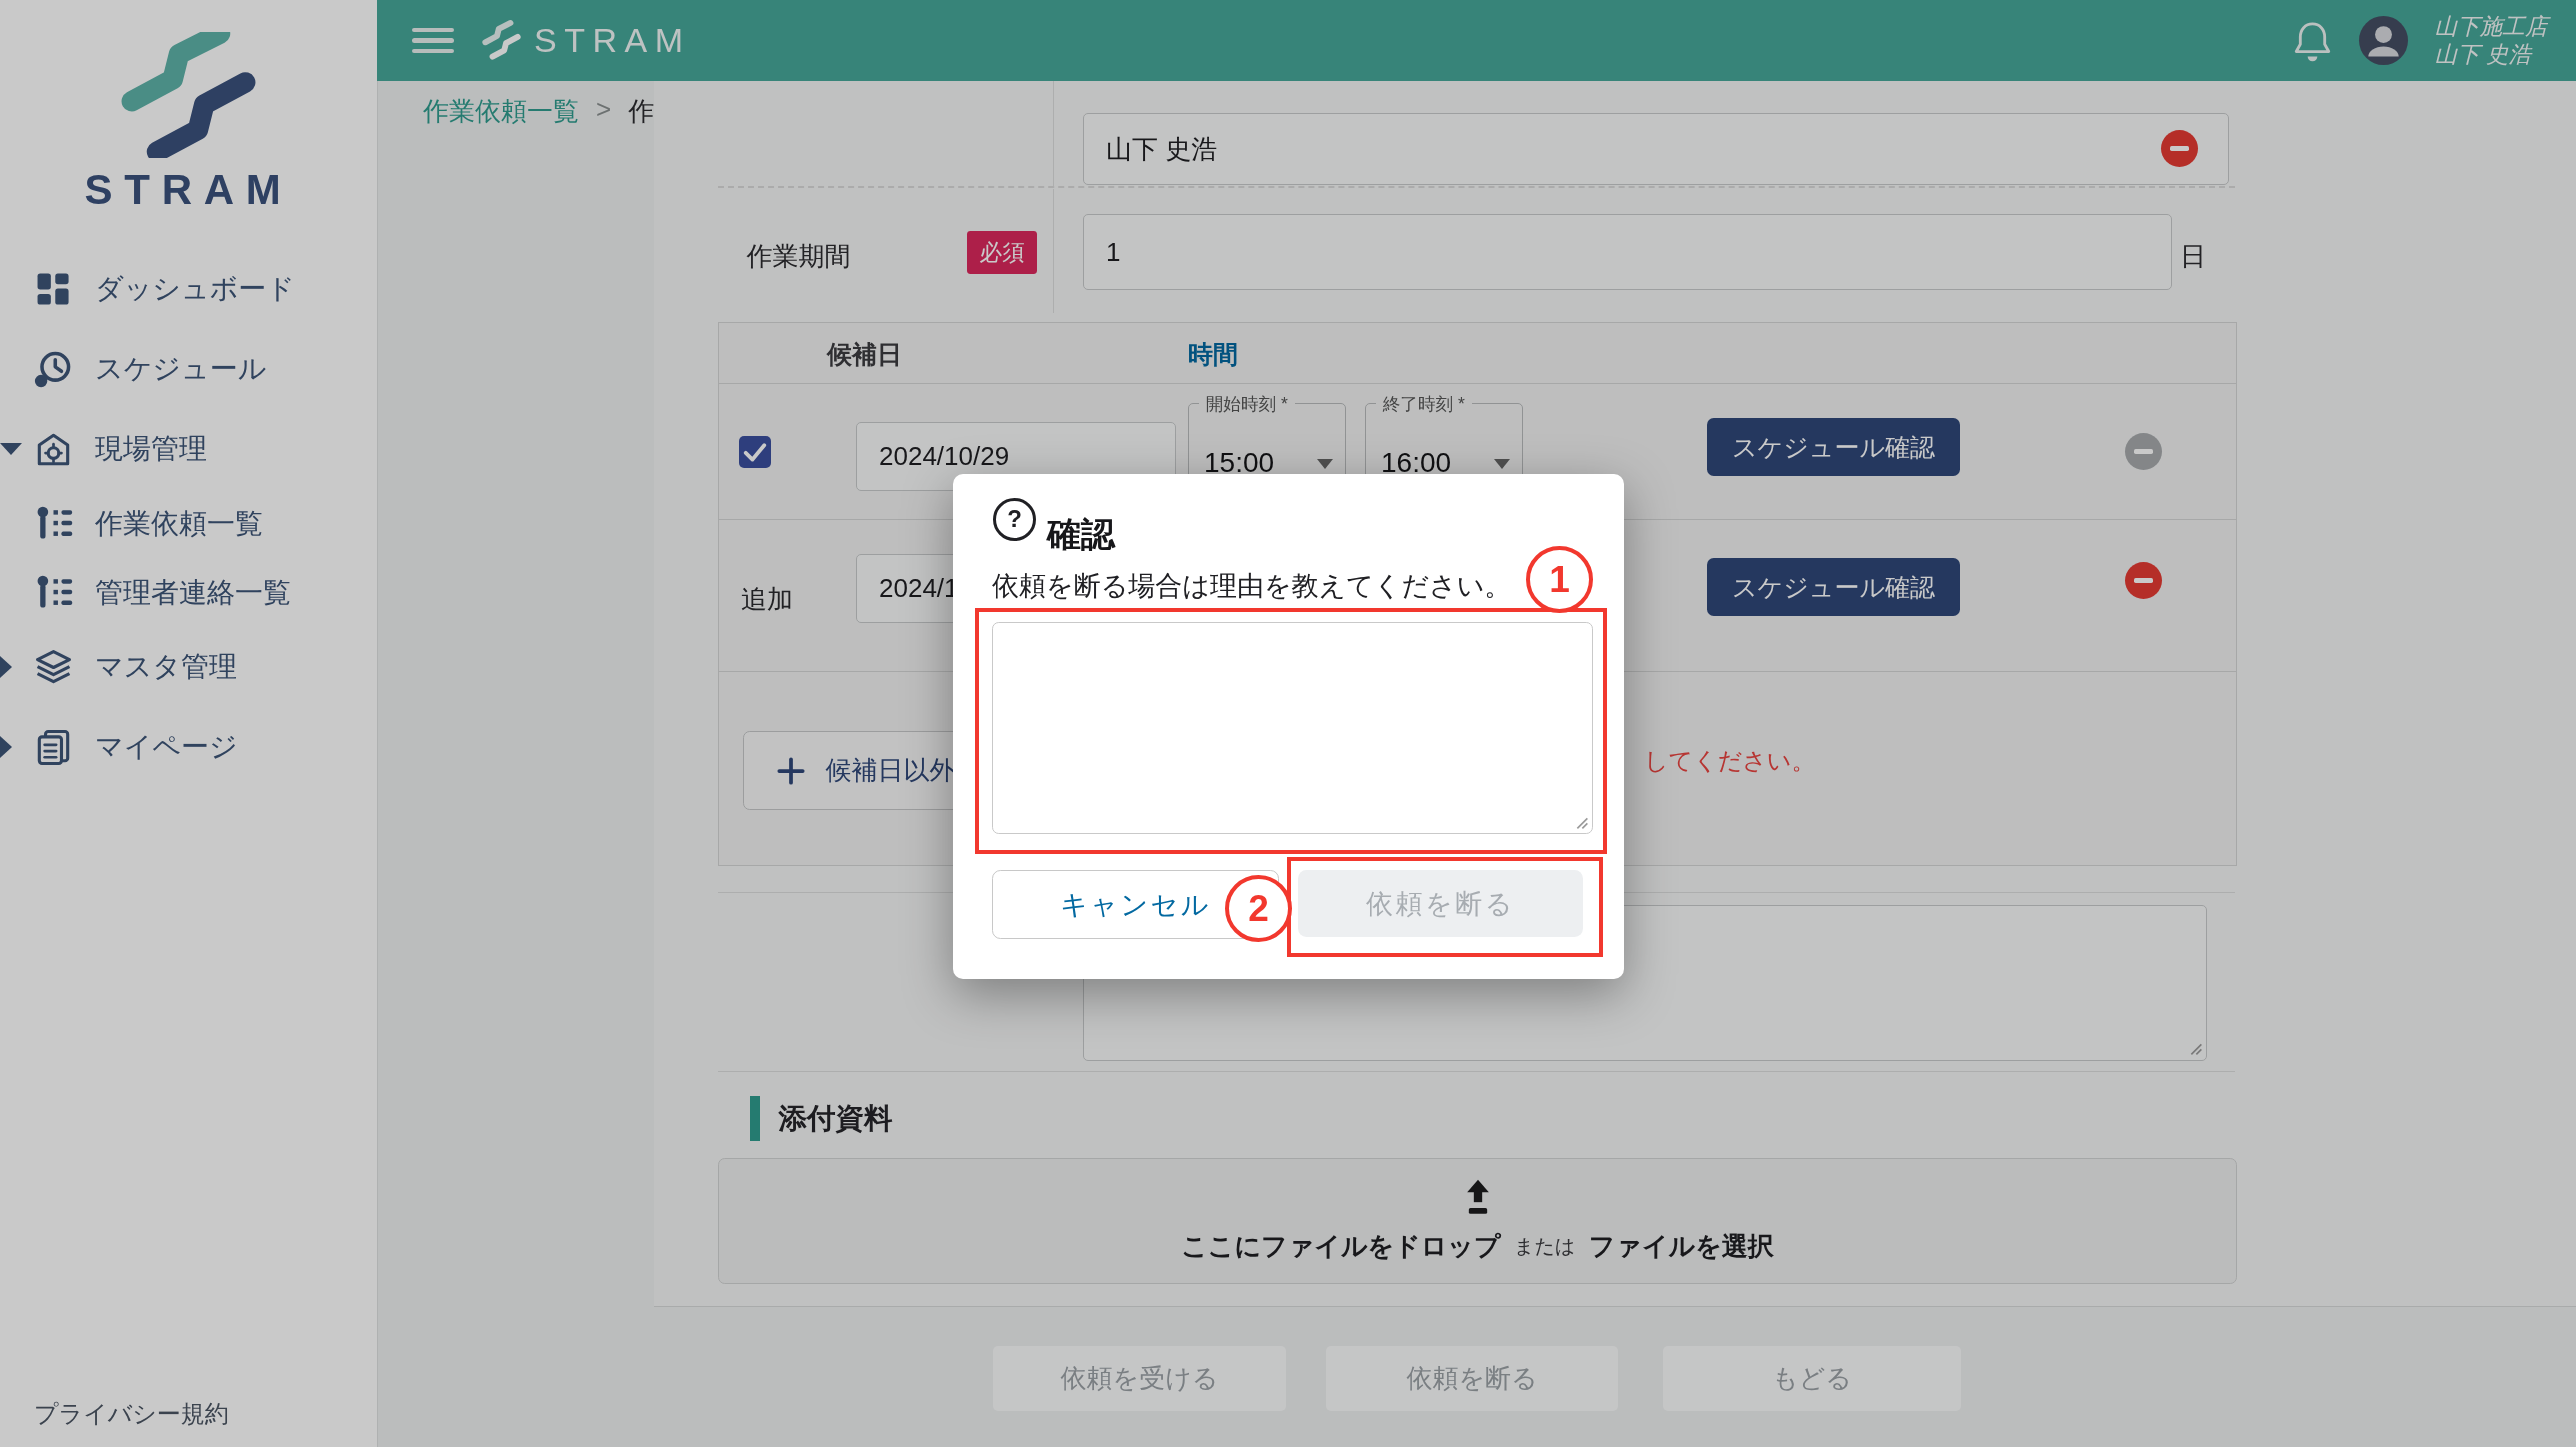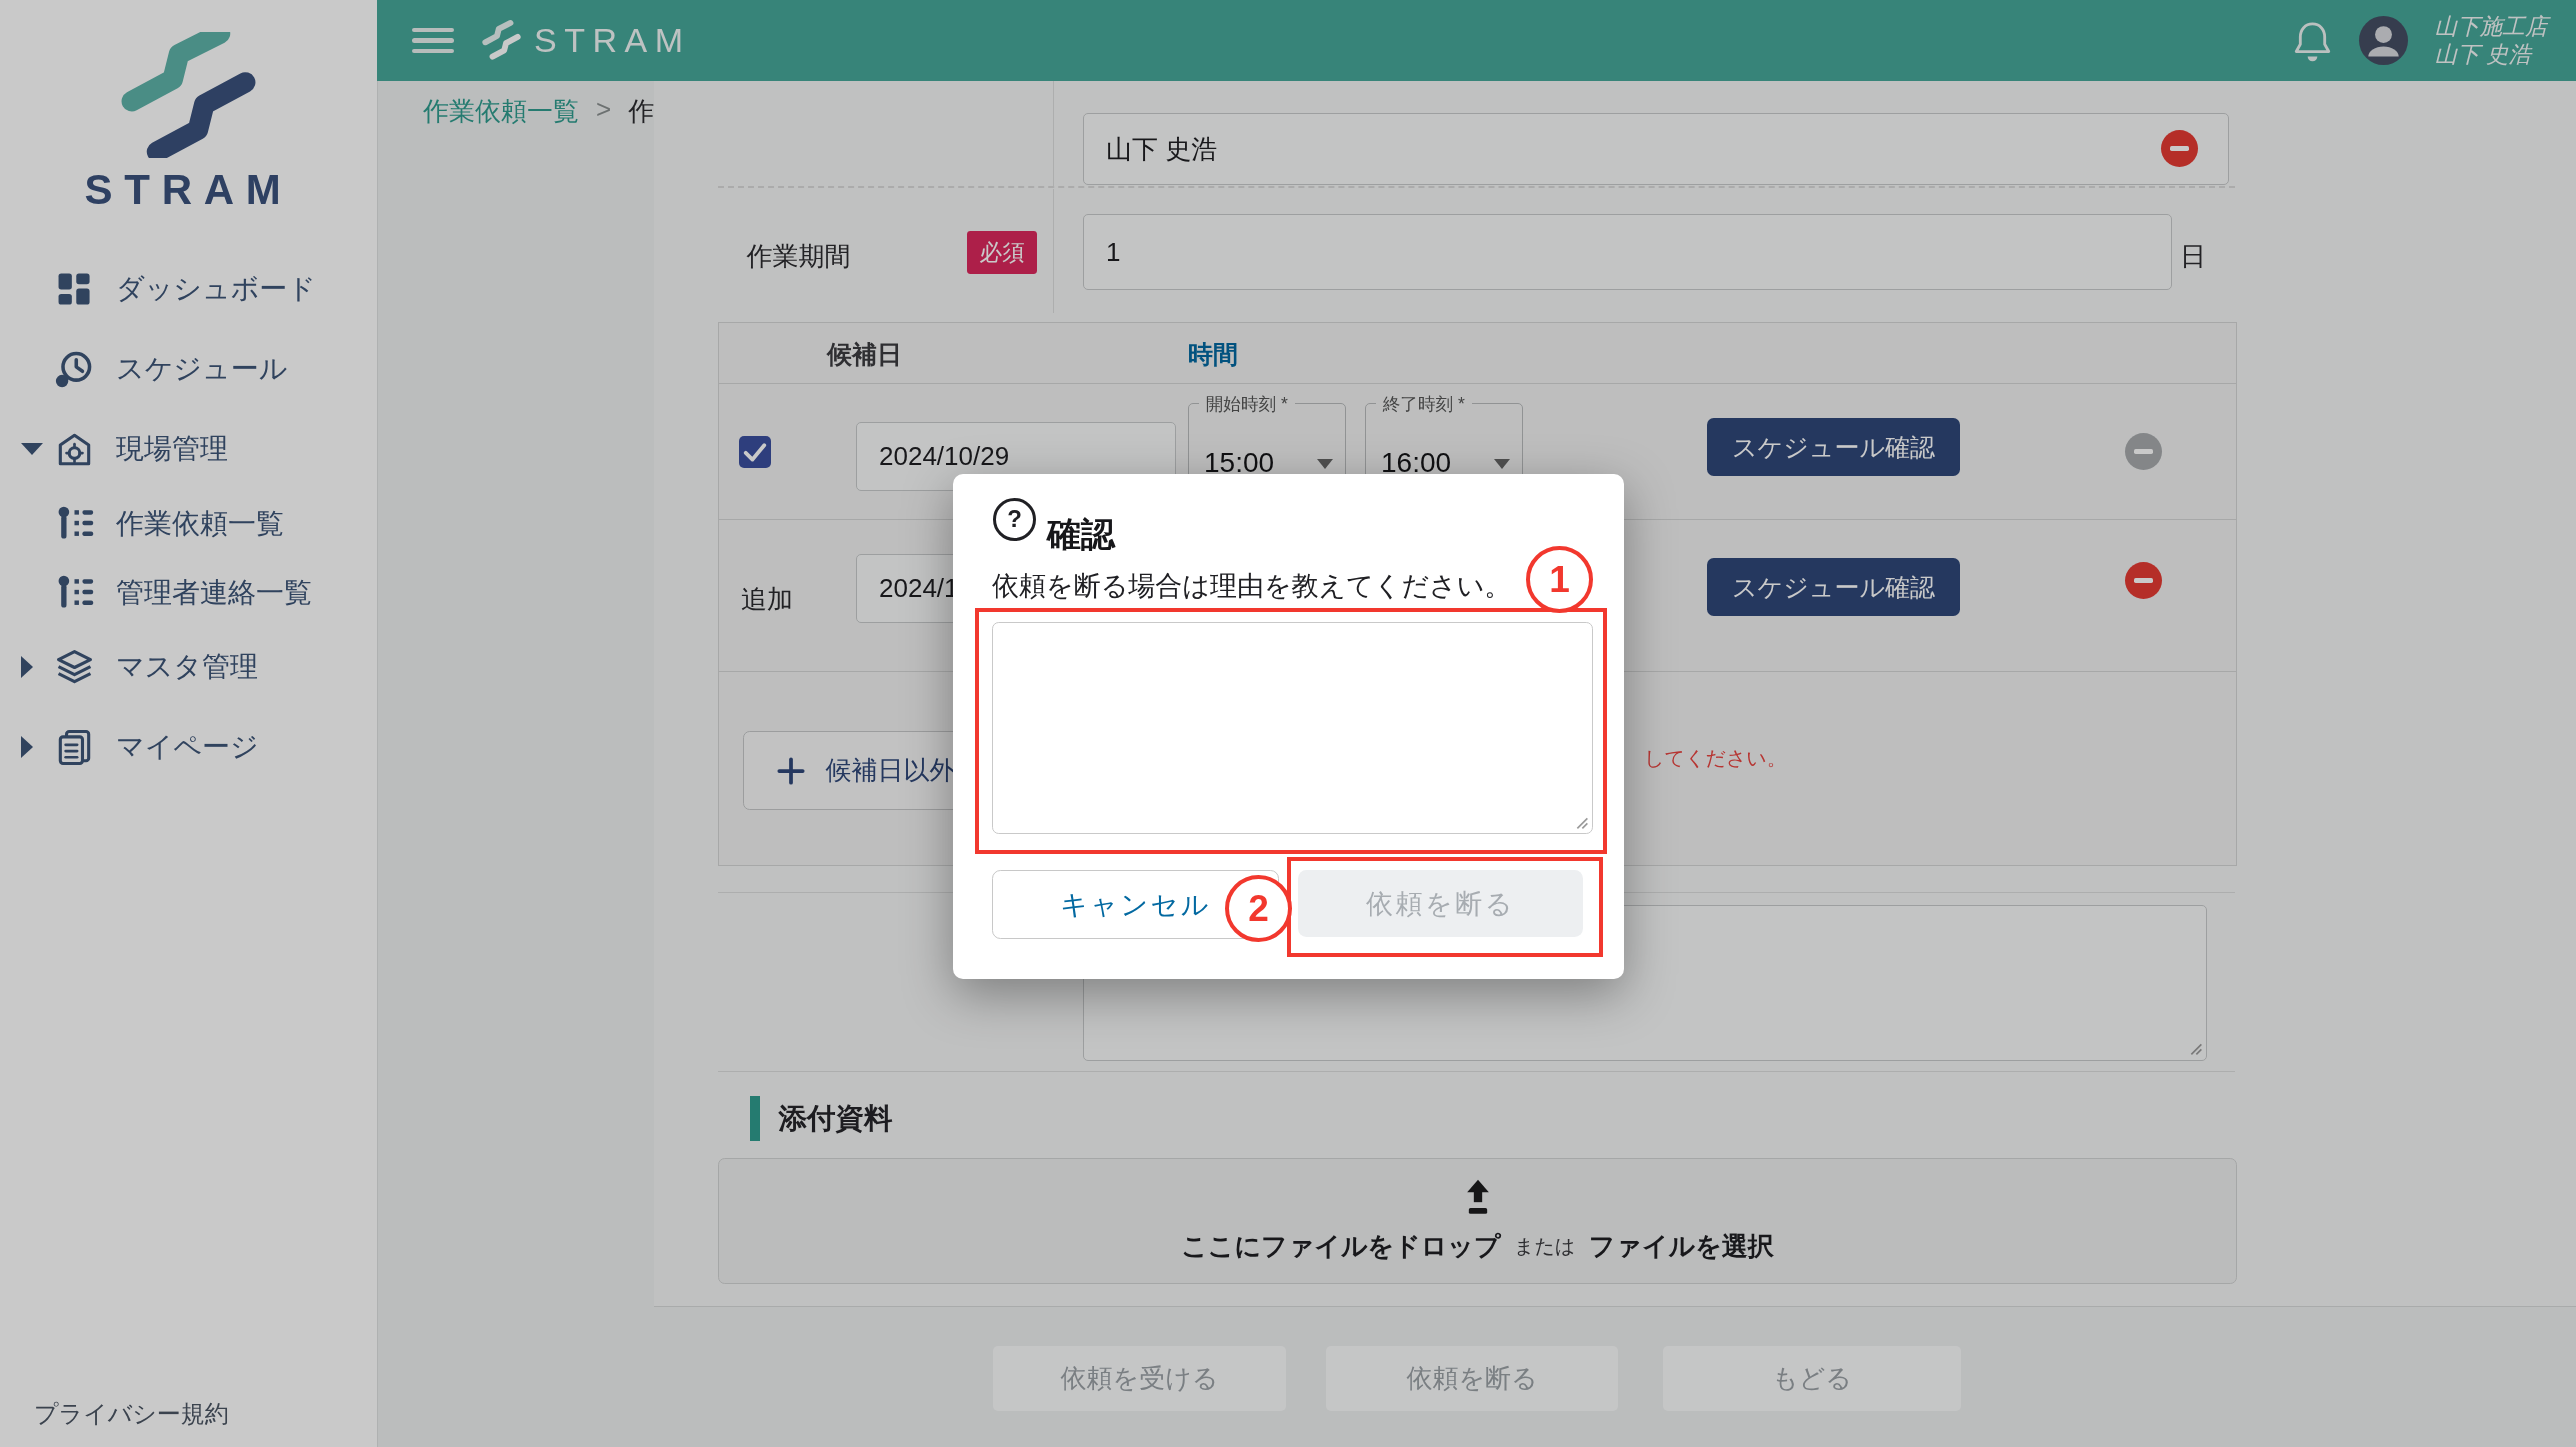--- a/index.html
+++ b/index.html
@@ -8,21 +8,21 @@
   .abs{position:absolute;}
   .flexc{display:flex;align-items:center;}
   .center{display:flex;align-items:center;justify-content:center;}
 
   
   .sidebar{position:absolute;left:0;top:0;width:377px;height:1448px;background:#ffffff;
            border-right:0.8px solid #dfe1e1;z-index:2;}
   .logo-wrap{padding-top:32px;text-align:center;}
   .logo-text{font-size:42px;font-weight:600;letter-spacing:11.7px;color:#3b527d;margin-top:5px;}
   .nav{margin-top:35px;}
-  .nav-item{display:flex;align-items:center;height:80px;padding-left:21px;cursor:pointer;}
+  .nav-item{display:flex;align-items:center;height:80px;cursor:pointer;}
   .nav-item.child{height:69px;}
   .caret-slot{width:34px;display:flex;align-items:center;justify-content:flex-start;flex:0 0 34px;}
   .caret-down{width:0;height:0;border-left:11px solid transparent;border-right:11px solid transparent;border-top:12.6px solid #3d5578;}
   .caret-right{width:0;height:0;border-top:11px solid transparent;border-bottom:11px solid transparent;border-left:12.6px solid #3d5578;}
   .nav-ico{width:39px;height:39px;flex:0 0 39px;margin-right:22px;}
   .nav-label{font-size:28px;color:#3d5578;}
   .privacy{position:absolute;left:34px;bottom:18.4px;font-size:24px;color:#4b5563;cursor:pointer;}
 
   
   .topbar{position:absolute;left:377px;top:0;right:0;height:81px;background:#46a89a;z-index:2;
@@ -301,21 +301,21 @@
         </div>
     </div>
 
     <div class="abs flexc" style="left:23.5px;top:408px;width:360px;height:79px;background:#f6f7f7;border:0.8px solid #c6c8c9;border-radius:6.7px;padding-left:32px;gap:20px;box-sizing:border-box;">
       <svg width="30" height="30" viewBox="0 0 36 36">
         <line x1="18" y1="4" x2="18" y2="32" stroke="#2f4779" stroke-width="4.5" stroke-linecap="round"></line>
         <line x1="4" y1="18" x2="32" y2="18" stroke="#2f4779" stroke-width="4.5" stroke-linecap="round"></line>
       </svg>
       <span style="font-size:26px;color:#2f4779;">候補日以外の</span>
     </div>
-    <span class="abs" style="left:925px;top:422px;font-size:20px;color:#e84440;">してください。</span>
+    <span class="abs" style="left:925px;top:422px;font-size:24px;color:#e84440;">してください。</span>
   </div>
 
   <div class="frm" style="left:718px;top:892px;width:1517px;height:178px;border-top:0.8px solid #dcdddd;border-bottom:0.8px solid #dcdddd;">
     <div class="textarea abs" style="left:365px;top:11.7px;width:1122px;height:154px;">
       <svg class="rsz" width="15" height="15" viewBox="0 0 18 18">
         <line x1="4" y1="16" x2="16" y2="4" stroke="#9a9a9a" stroke-width="2"></line>
         <line x1="10" y1="16" x2="16" y2="10" stroke="#9a9a9a" stroke-width="2"></line>
       </svg>
     </div>
   </div>

